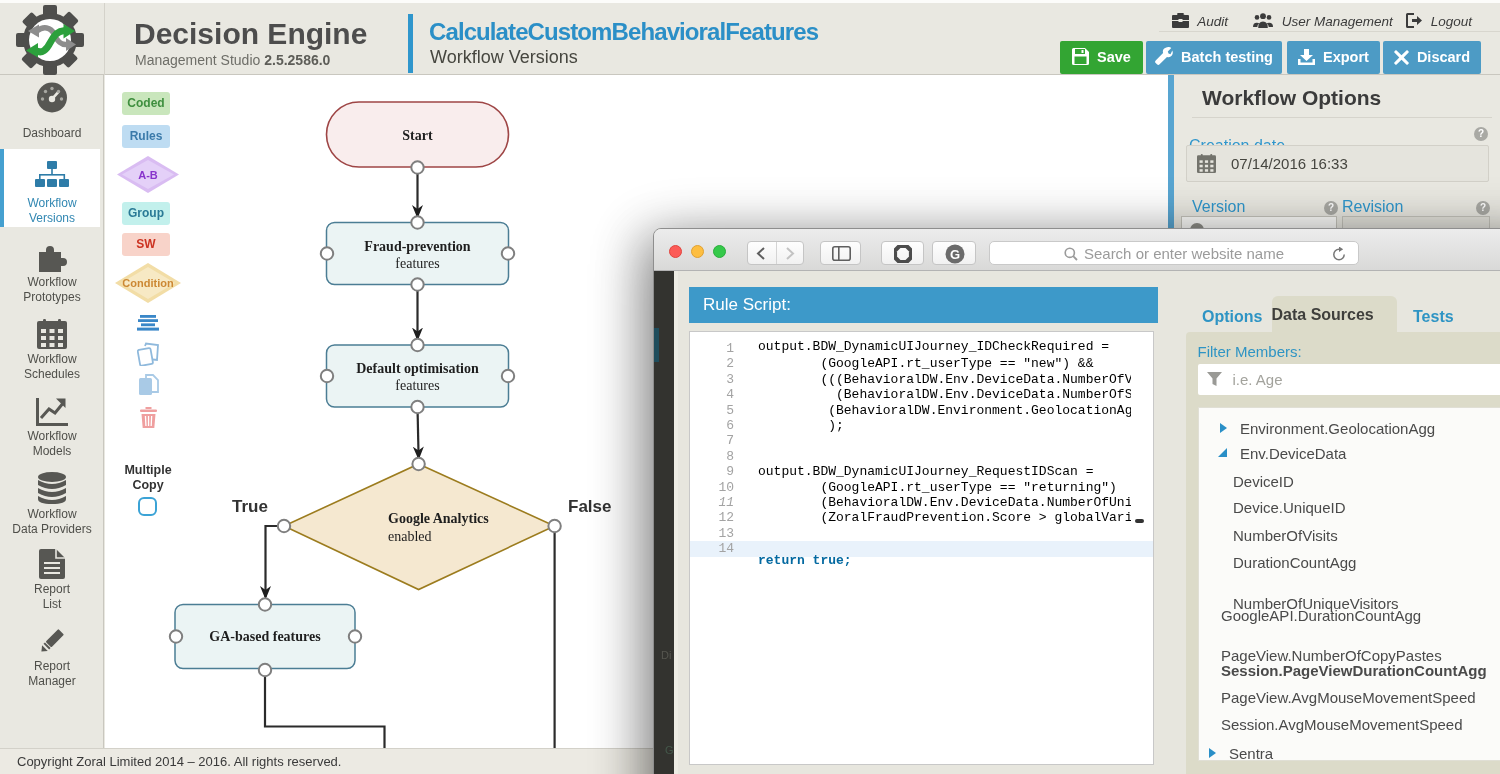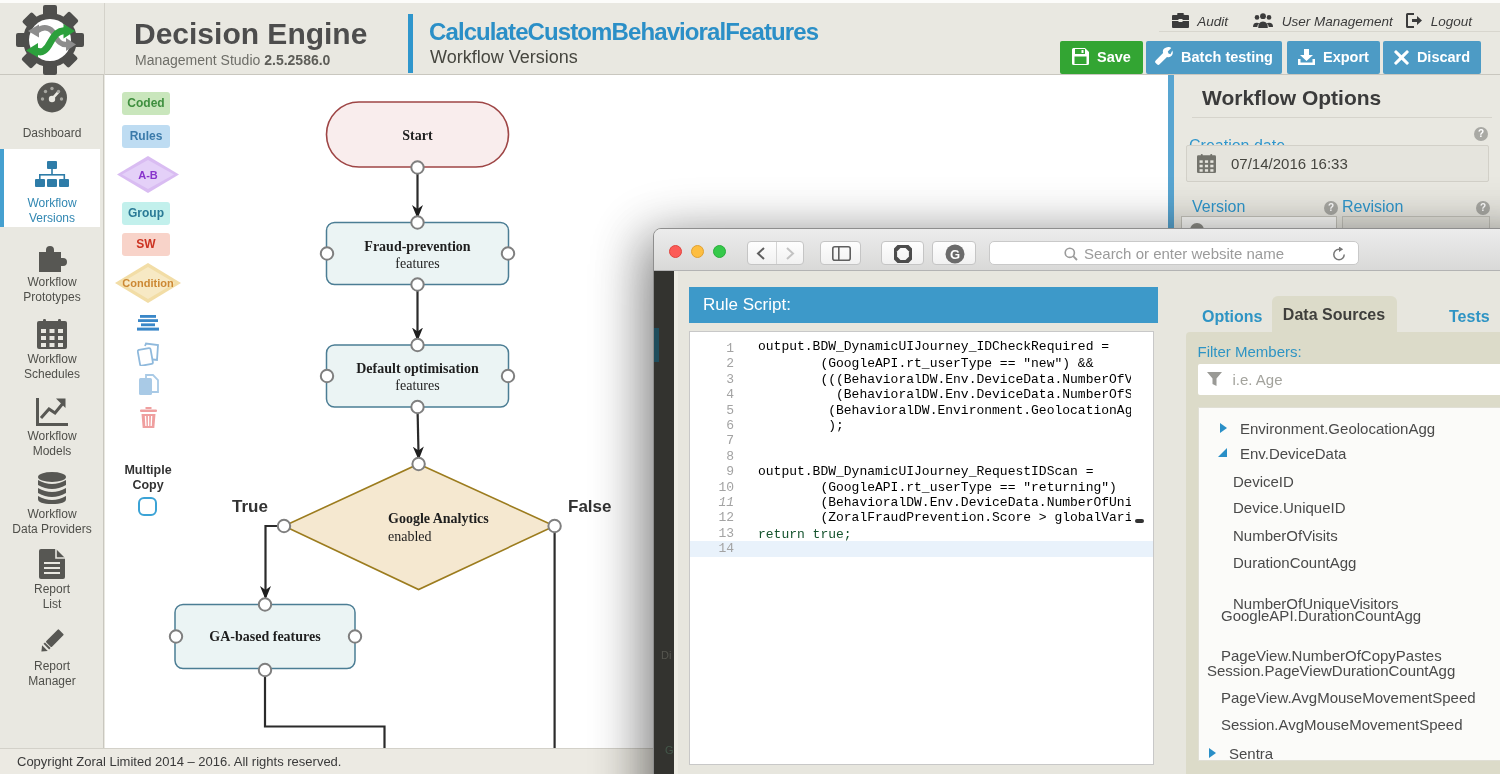--- a/index.html
+++ b/index.html
@@ -57,21 +57,21 @@
 #darkstrip { position:absolute; left:0; top:0; width:24px; height:558px; background:#33332f; border-right:4px solid #edece4; }
 
 
 #rsbar { position:absolute; left:34.5px; top:16px; width:469.5px; height:36px; background:#3d99c9; color:#fff; font-size:17px; line-height:36px; padding-left:14.5px; }
 #codebox { position:absolute; left:35px; top:60px; width:465px; height:434px; background:#fff; border:1px solid #c8c8c8; font-family:"Liberation Mono", monospace; font-size:13px; line-height:15.4px; }
 .cl { position:absolute; left:0; width:463px; height:15.4px; white-space:pre; overflow:hidden; }
 .ln { position:absolute; width:44px; text-align:right; color:#a3a3a3; font-family:"Liberation Mono", monospace; font-size:13px; line-height:15.4px; }
 
 
 .tabtxt { position:absolute; font-size:16px; font-weight:bold; color:#2e94c4; }
-#dstab { position:absolute; left:617.5px; top:25px; width:125px; height:36px; background:#dcdbc9; border-radius:6px 6px 0 0; color:#3f3f3c; font-size:16px; font-weight:bold; text-align:center; line-height:38px; }
+#dstab { position:absolute; left:617.5px; top:25px; width:125px; height:36px; background:#dcdbc9; border-radius:6px 6px 0 0; color:#3f3f3c; font-size:16px; font-weight:bold; line-height:38px; }
 #rpane { position:absolute; left:531.5px; top:61px; width:371px; height:497px; background:#dcdbc9; border-radius:4px 0 0 0; }
 #treebox { position:absolute; left:544px; top:136px; width:358px; height:354px; background:#fbfbf9; border:1px solid #e0dfd5; }
 .ti { position:absolute; font-size:15px; color:#4a4a4a; }
 .tri-r { position:absolute; width:0; height:0; border-left:7px solid #2a8fc7; border-top:5px solid transparent; border-bottom:5px solid transparent; }
 </style>
 </head>
 <body>
 <div id="page">
   <div id="topstrip"></div>
   <div id="header">
@@ -432,26 +432,26 @@
           <div class="cl" style="top:132.2px; left:68px; width:373px;">output.BDW_DynamicUIJourney_RequestIDScan =</div>
         <div class="ln" style="top:147.6px;">10</div>
           <div class="cl" style="top:147.6px; left:68px; width:373px;">        (GoogleAPI.rt_userType == "returning")</div>
         <div class="ln" style="top:163px;font-style:italic;">11</div>
           <div class="cl" style="top:163px; left:68px; width:373px;">        (BehavioralDW.Env.DeviceData.NumberOfUniqueVisitors</div>
         <div class="ln" style="top:178.4px;">12</div>
           <div class="cl" style="top:178.4px; left:68px; width:373px;">        (ZoralFraudPrevention.Score &gt; globalVariables.T</div>
         <div class="ln" style="top:193.8px;">13</div>
         <div class="abs" style="top:209.2px; left:0; width:463px; height:15.4px; background:#e9f2fb;"></div>
         <div class="ln" style="top:209.2px;">14</div>
-          <div class="cl" style="top:195px; left:68px; width:373px; color:#14532d; font-weight:normal;">return true;</div>
+          <div class="cl" style="top:221px; left:68px; width:373px; color:#0369a1; font-weight:bold;">return true;</div>
         <div class="abs" style="left:445px; top:187px; width:8.5px; height:3.5px; background:#333; border-radius:2px;"></div>
       </div>
       <div class="tabtxt" style="left:548px; top:37px;">Options</div>
       <div id="dstab">Data Sources</div>
-      <div class="tabtxt" style="left:759px; top:37px;margin-left:36px;">Tests</div>
+      <div class="tabtxt" style="left:759px; top:37px;">Tests</div>
       <div id="rpane">
         <div class="abs" style="left:12px; top:11px; font-size:15px; color:#2e94c4;">Filter Members:</div>
         <div class="abs" style="left:12px; top:32px; width:340px; height:31px; background:#fff; border-radius:2px;">
           <svg class="abs" style="left:9px; top:8px;" width="15" height="15" viewBox="0 0 15 15">
               <path d="M0 0 L15 0 L9.5 6.5 L9.5 14 L5.5 12 L5.5 6.5 Z" fill="#9a9a96"></path>
             </svg>
           <span class="abs" style="left:35px; top:7px; font-size:15px; color:#a3a39d;">i.e. Age</span>
         </div>
       </div>
       <div id="treebox">
@@ -461,21 +461,21 @@
             <polygon points="9,0 9,9 0,9" fill="#2a8fc7"></polygon>
           </svg>
           <div class="ti" style="left:41px; top:37px;">Env.DeviceData</div>
         <div class="ti" style="left:34px; top:65px;">DeviceID</div>
         <div class="ti" style="left:34px; top:91px;">Device.UniqueID</div>
         <div class="ti" style="left:34px; top:119px;">NumberOfVisits</div>
         <div class="ti" style="left:34px; top:146px;">DurationCountAgg</div>
         <div class="ti" style="left:34px; top:187px;">NumberOfUniqueVisitors</div>
         <div class="ti" style="left:22px; top:199px;">GoogleAPI.DurationCountAgg</div>
         <div class="ti" style="left:22px; top:239px;">PageView.NumberOfCopyPastes</div>
-        <div class="ti" style="left:8px; top:254px;">Session.PageViewDurationCountAgg</div>
+        <div class="ti" style="left:22px; top:254px;font-weight:bold;">Session.PageViewDurationCountAgg</div>
         <div class="ti" style="left:22px; top:281px;">PageView.AvgMouseMovementSpeed</div>
         <div class="ti" style="left:22px; top:308px;">Session.AvgMouseMovementSpeed</div>
         <div class="tri-r" style="left:10px; top:340px;"></div>
           <div class="ti" style="left:30px; top:337px;">Sentra</div>
       </div>
     </div>
   </div>
 </div>
 
 </body></html>

